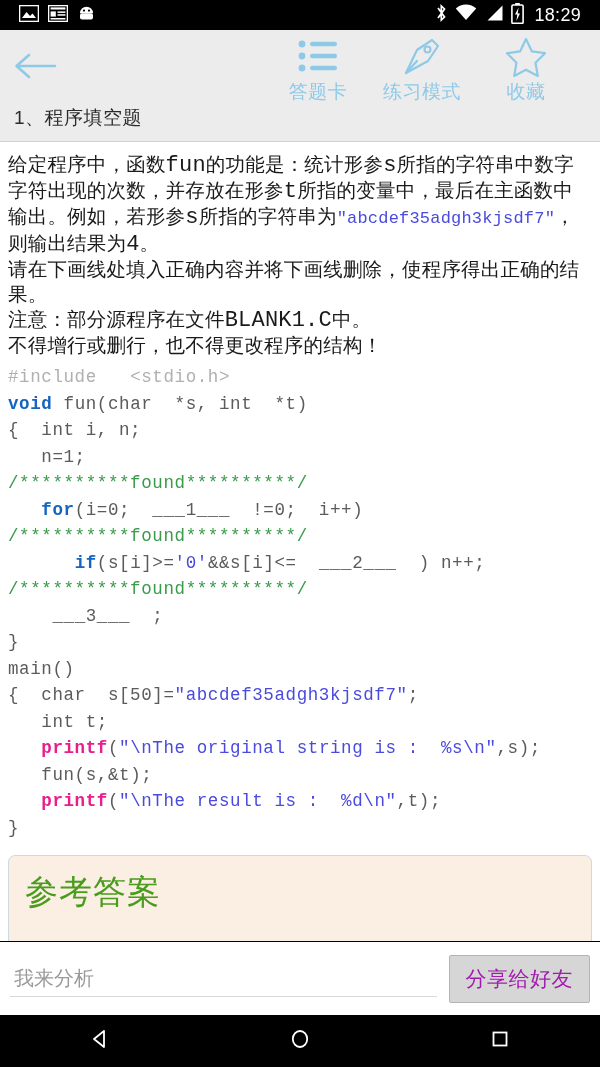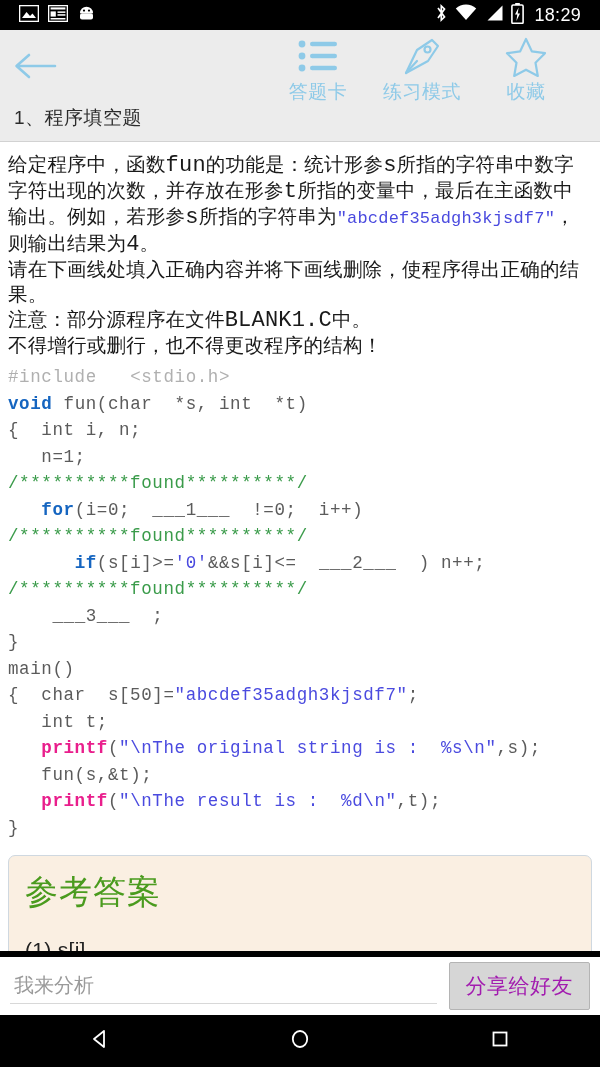--- a/index.html
+++ b/index.html
@@ -162,27 +162,27 @@
     line-height: 38px;
     letter-spacing: 0.3px;
   }
 
   
   .bottombar {
     position: absolute;
     left: 0;
     bottom: 52px;
     width: 600px;
-    height: 64px;
+    height: 74px;
     background: #ffffff;
     display: flex;
     align-items: center;
     padding: 0 10px;
     box-sizing: border-box;
-    border-top: 6px solid #000000;
+    border-top: 1px solid #000000;
   }
   .analysis-input {
     flex: 1;
     border: none;
     border-bottom: 1px solid #d8d8d8;
     outline: none;
     font-size: 20px;
     padding: 6px 4px;
     background: transparent;
     color: #222;

